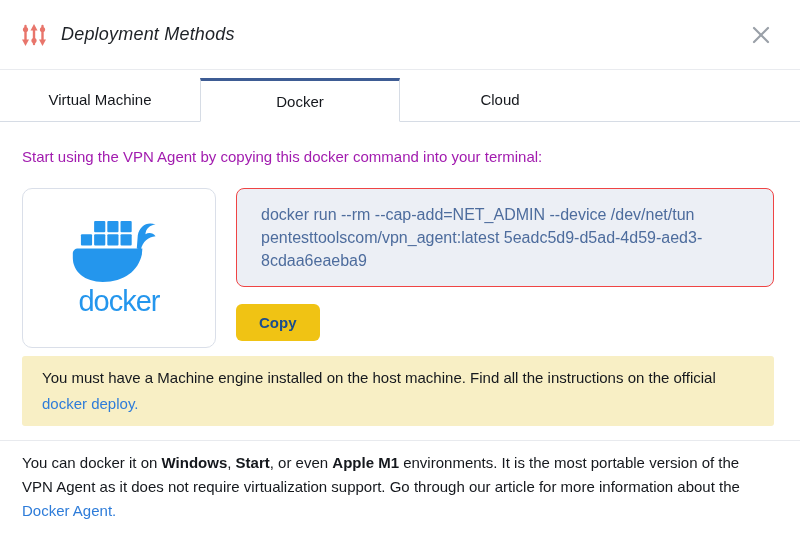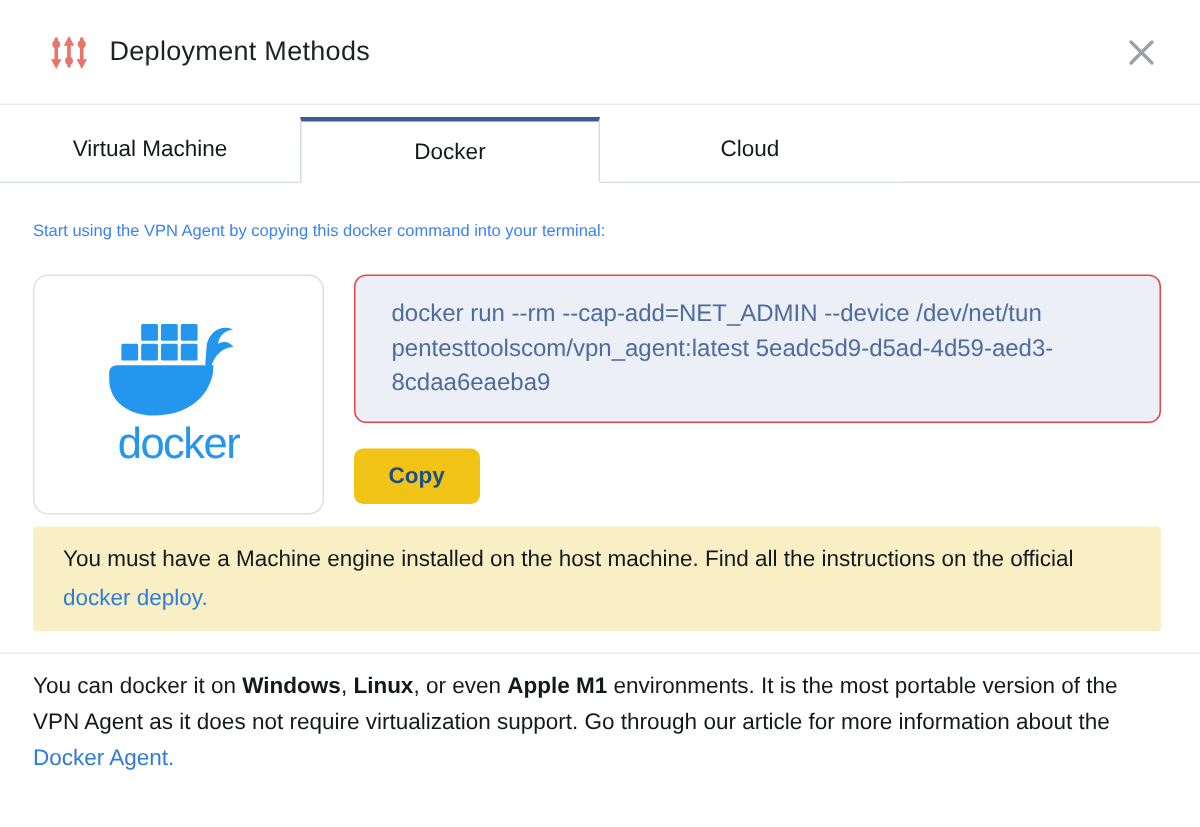--- a/index.html
+++ b/index.html
@@ -9,23 +9,24 @@
     font-family:"Liberation Sans", sans-serif;
     background:#ffffff;
     color:#15181d;
     overflow:hidden;
   }
   .modal { width:800px; height:551px; background:#fff; display:flex; flex-direction:column; }
 
   
   .hdr {
     display:flex; align-items:center;
-    height:70px; padding:0 26px 0 32px;
+    height:70px; padding:0 26px 0 20px;
     border-bottom:1px solid #e9ebef;
     flex-shrink:0;
+    font-style:italic;
   }
   .hdr-icon { width:28px; height:28px; margin-right:13px; flex-shrink:0; }
   .hdr-title { font-size:18px; font-weight:500; color:#1d2126; letter-spacing:.2px; }
   .close-btn {
     margin-left:auto; background:none; border:none; cursor:pointer;
     width:26px; height:26px; display:flex; align-items:center; justify-content:center; padding:0;
   }
 
   
   .tabs {
@@ -40,21 +41,21 @@
     font-size:15px; color:#14171c; cursor:pointer; background:#fff;
   }
   .tab.active {
     height:44px; margin-bottom:-1px;
     border-left:1px solid #d6dce5; border-right:1px solid #d6dce5;
     border-top:3px solid #3e5c94; border-bottom:1px solid #fff;
   }
 
   
   .content { padding:26px 26px 0 22px; flex:1; }
-  .intro { font-size:11px; color:#3b82f6; margin-bottom:23px; }
+  .intro { font-size:15px; color:#a21caf; margin-bottom:23px; }
 
   .row { display:flex; align-items:flex-start; }
   .logo-card {
     width:194px; height:160px; flex-shrink:0;
     border:1px solid #dadfe9; border-radius:10px;
     display:flex; flex-direction:column; align-items:center; justify-content:center;
     background:#fff;
   }
   .logo-card svg { display:block; }
   .docker-word {
@@ -165,17 +166,17 @@
       </div>
     </div>
 
     <div class="note">
       <span>You must have a Machine engine installed on the host machine. Find all the instructions on the official </span><a class="lnk">docker deploy.</a>
     </div>
 
     <div class="divider"></div>
 
     <div class="footer-text">
-      <span>You can docker it on </span><b>Windows</b><span>, </span><b>Linux</b><span>, or even </span><b>Apple M1</b><span> environments. It is the most portable version of the VPN Agent as it does not require virtualization support. Go through our article for more information about the </span><a class="lnk">Docker Agent.</a>
+      <span>You can docker it on </span><b>Windows</b><span>, </span><b>Start</b><span>, or even </span><b>Apple M1</b><span> environments. It is the most portable version of the VPN Agent as it does not require virtualization support. Go through our article for more information about the </span><a class="lnk">Docker Agent.</a>
     </div>
 
   </div>
 </div>
 
 </body></html>

